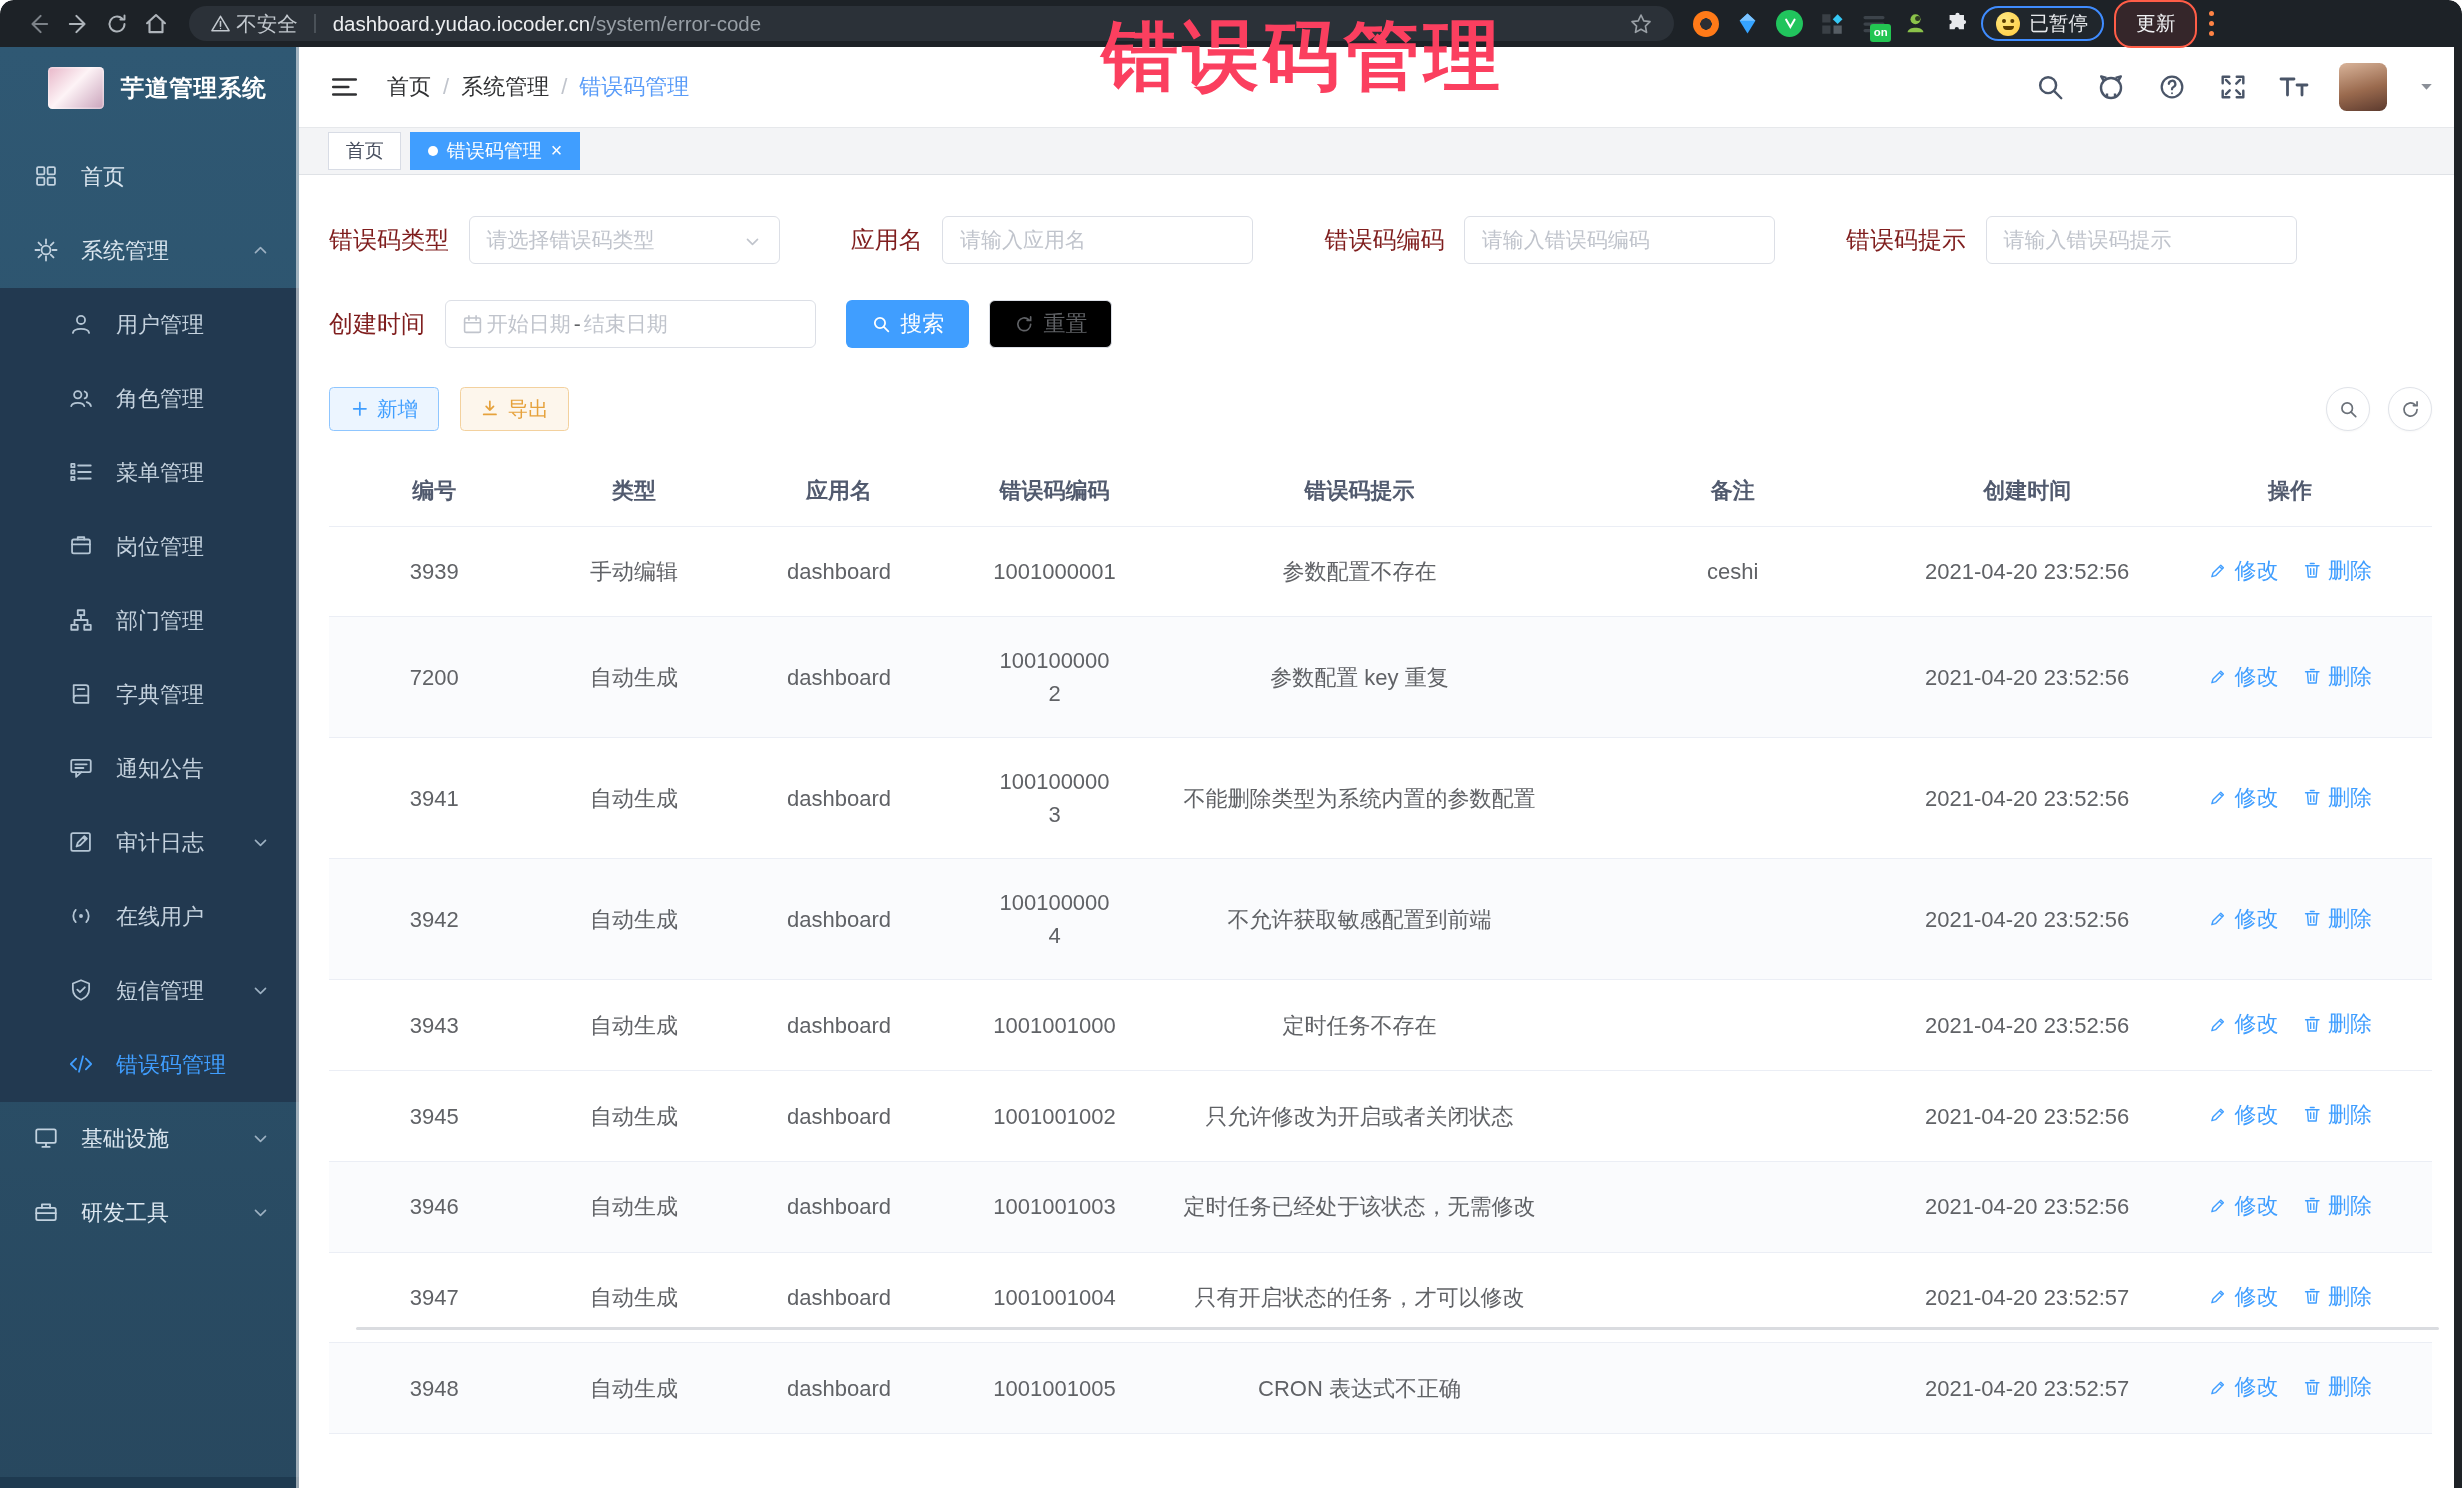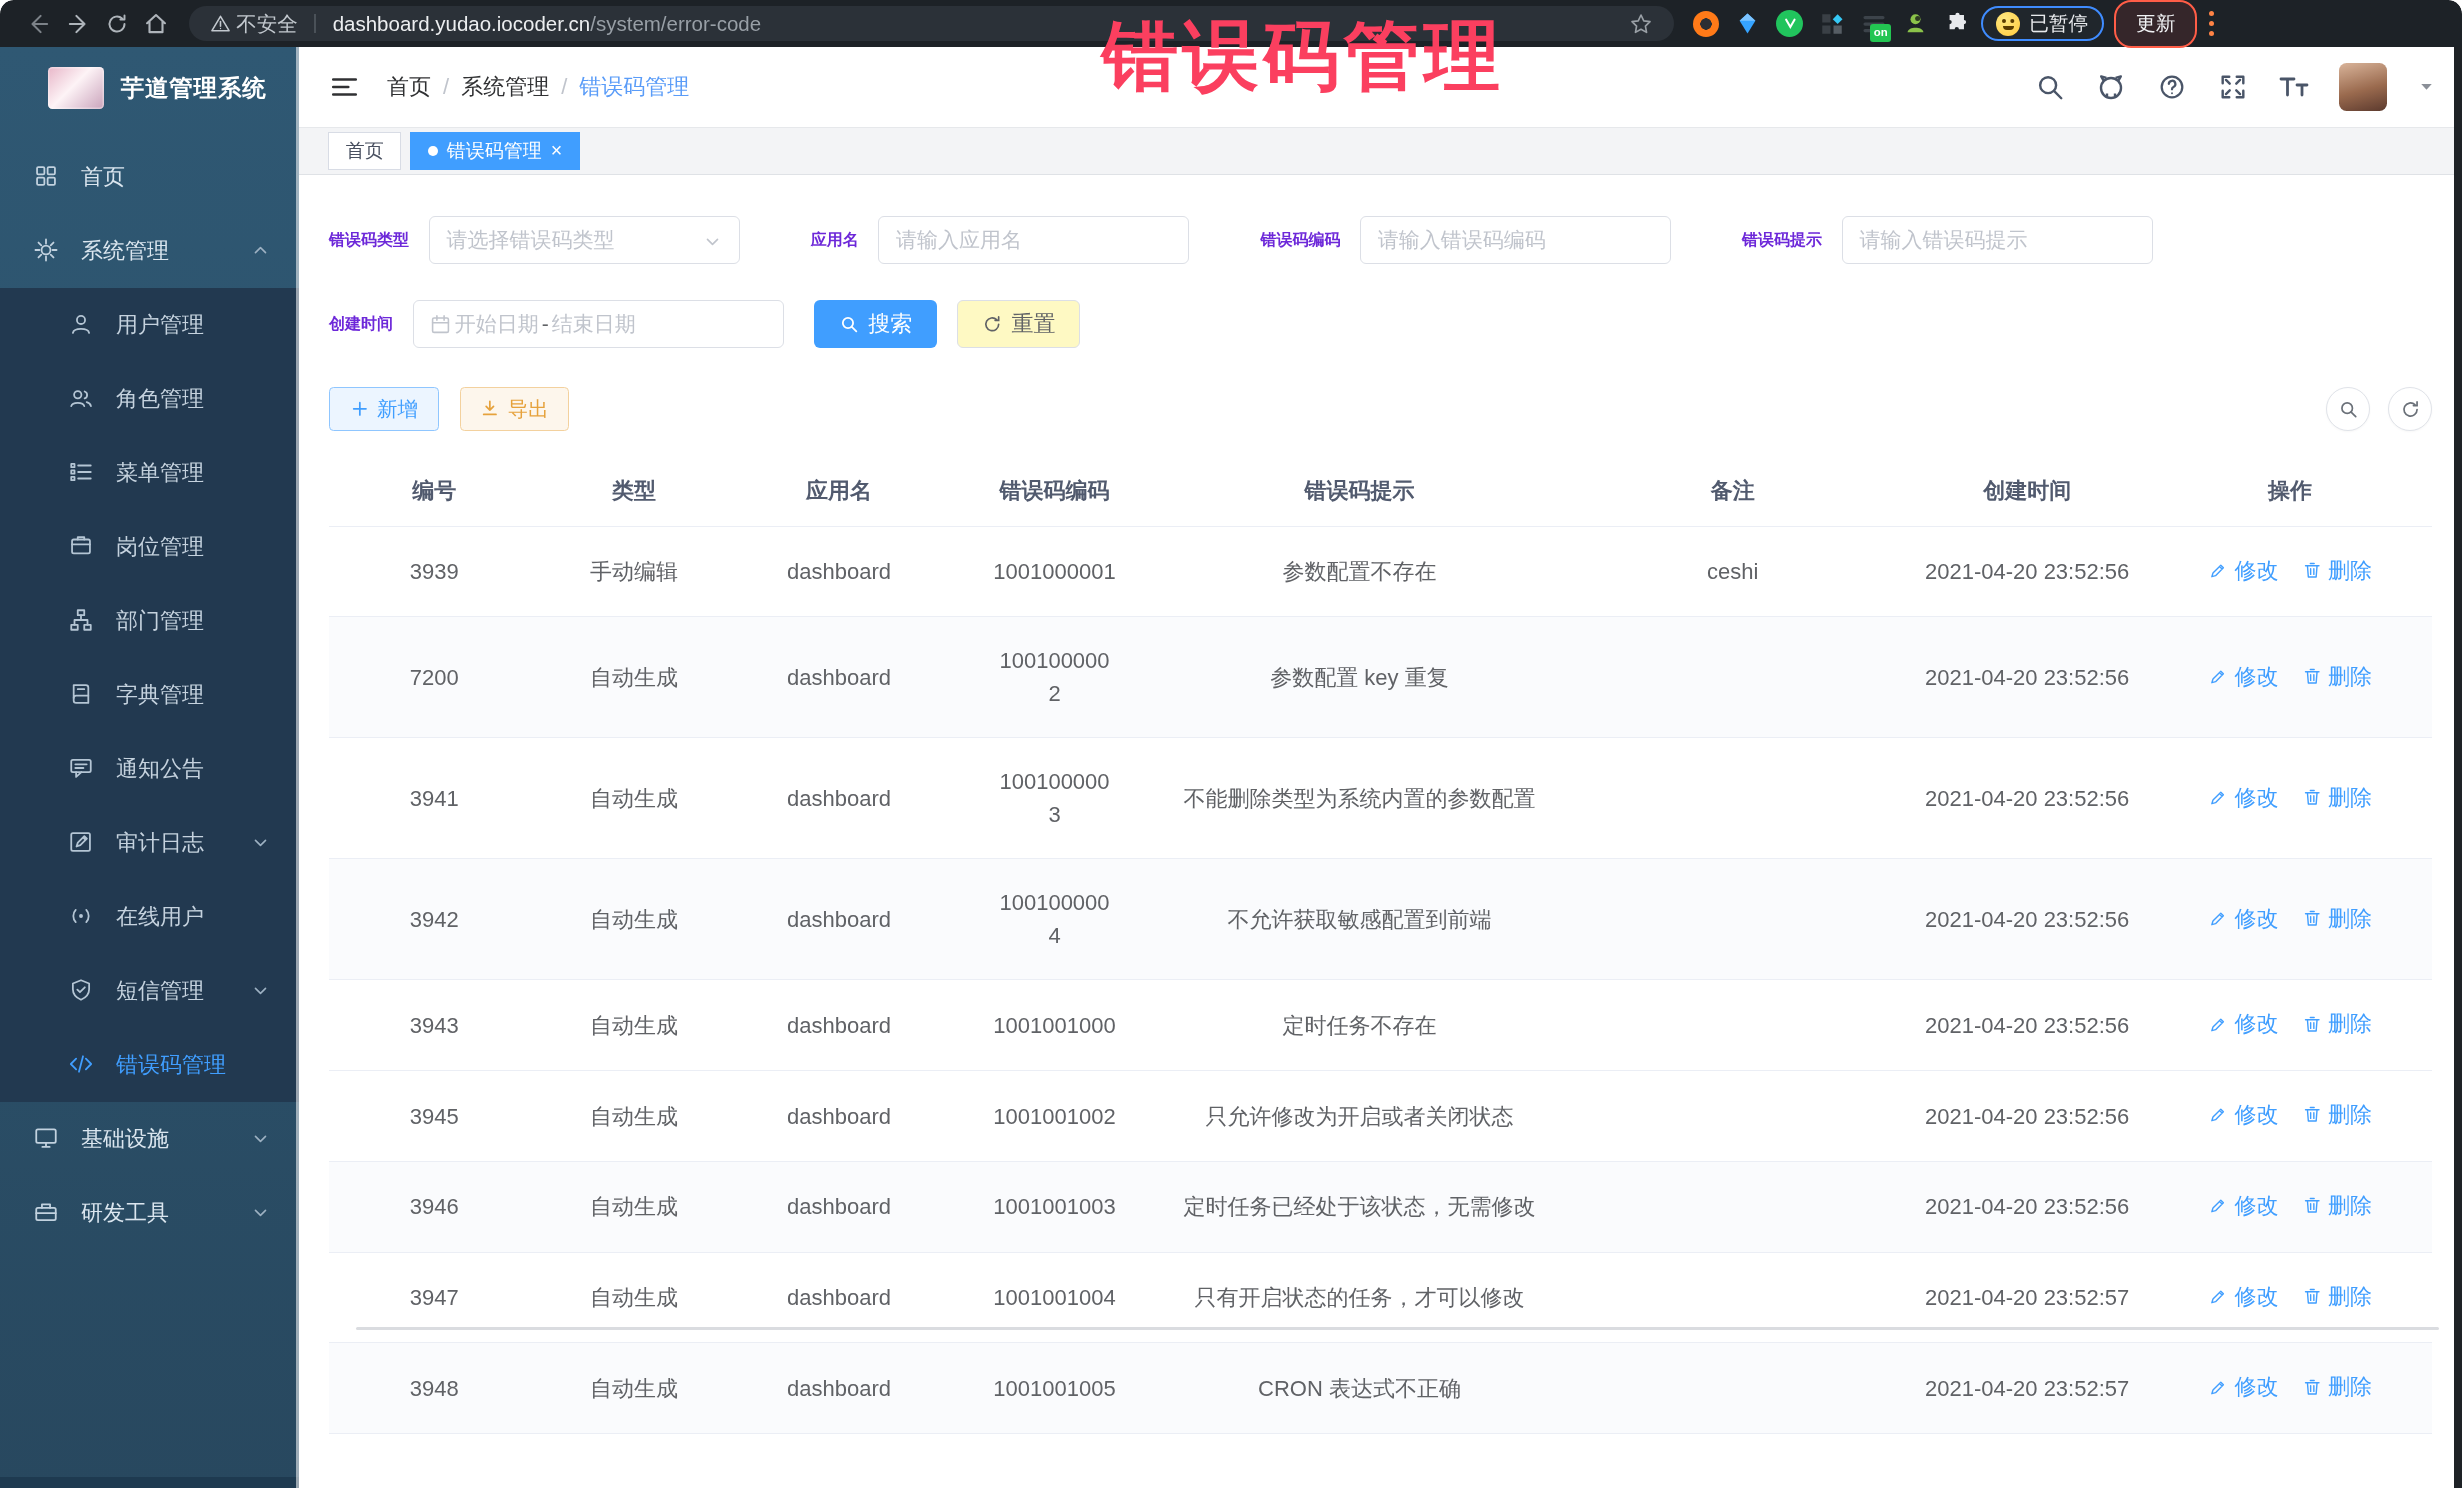--- a/index.html
+++ b/index.html
@@ -75,32 +75,32 @@
   .tag{height:38px;display:flex;align-items:center;padding:0 16.7px;background:#fff;border:0.8px solid #d8dce5;
        font-size:19px;color:#495060;gap:9px;}
   .tag.active{background:#409eff;border-color:#409eff;color:#fff;}
   .tag .dot{width:9.8px;height:9.8px;border-radius:50%;background:#fff;}
   .tag .close{font-size:19.7px;line-height:1;}
 
   
   .content{padding:41px 30px 0 30px;}
   .filter-row{display:flex;align-items:center;margin-bottom:36px;}
   .f-group{display:flex;align-items:center;margin-right:71px;}
-  .f-label{font-size:16px;font-weight:700;color:#6d28d9;margin-right:19.7px;white-space:nowrap;}
+  .f-label{font-size:24px;font-weight:400;color:#7f1d1d;margin-right:19.7px;white-space:nowrap;}
   .f-control{width:311px;height:48px;border:1.5px solid #dcdfe6;border-radius:6px;background:#fff;
              display:flex;align-items:center;padding:0 16.7px;font-size:21px;color:#c0c4cc;}
   .f-control .ph{flex:1;white-space:nowrap;overflow:hidden;}
   .f-control .chev{color:#c0c4cc;width:21px;height:21px;}
   .date-range{width:371px;height:48px;border:1.5px solid #dcdfe6;border-radius:6px;display:flex;align-items:center;
               padding:0 15px;gap:3px;font-size:21px;color:#c0c4cc;}
   .date-range .sep{color:#606266;}
   .btn{height:48px;border-radius:6px;display:inline-flex;align-items:center;gap:9px;font-size:22px;
        padding:0 24px;cursor:pointer;border:1.5px solid transparent;}
   .btn-primary{background:#409eff;color:#fff;margin-left:30px;}
-  .btn-plain{background:#fef9c3;color:#606266;border-color:#dcdfe6;margin-left:19.7px;}
+  .btn-plain{background:#000000;color:#606266;border-color:#dcdfe6;margin-left:19.7px;}
   .toolbar{display:flex;align-items:center;margin-bottom:30px;}
   .btn-sm{height:44px;border-radius:4.5px;display:inline-flex;align-items:center;gap:7.6px;font-size:20.5px;padding:0 19.7px;cursor:pointer;}
   .btn-add{background:#ecf5ff;border:1.5px solid #8fc6ff;color:#409eff;}
   .btn-export{background:#fdf6ec;border:1.5px solid #f3d19e;color:#e6a23c;margin-left:21px;}
   .toolbar-right{margin-left:auto;display:flex;gap:18px;}
   .circle-btn{width:44px;height:44px;border-radius:50%;border:1.5px solid #e0e3e9;background:#fff;color:#6a7078;
               display:flex;align-items:center;justify-content:center;cursor:pointer;box-shadow:0 0.8px 2.3px rgba(0,0,0,.04);}
 
   
   table.grid{width:100%;border-collapse:collapse;table-layout:fixed;}

